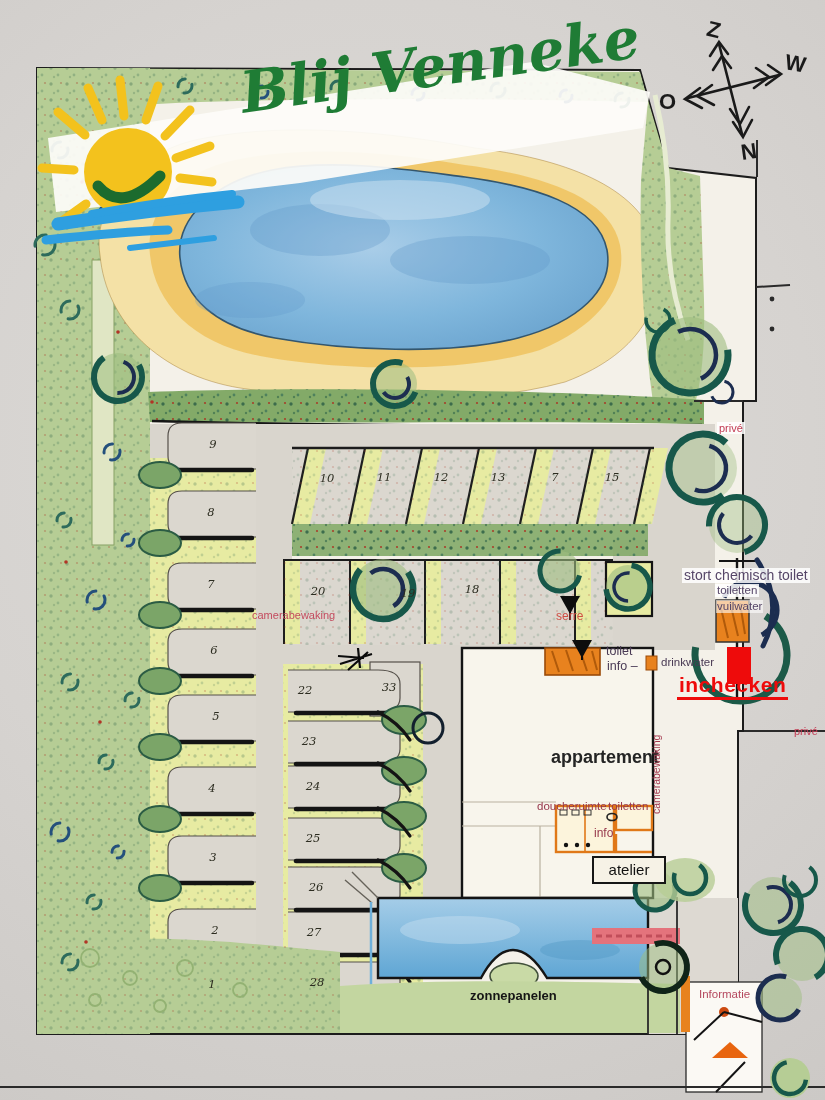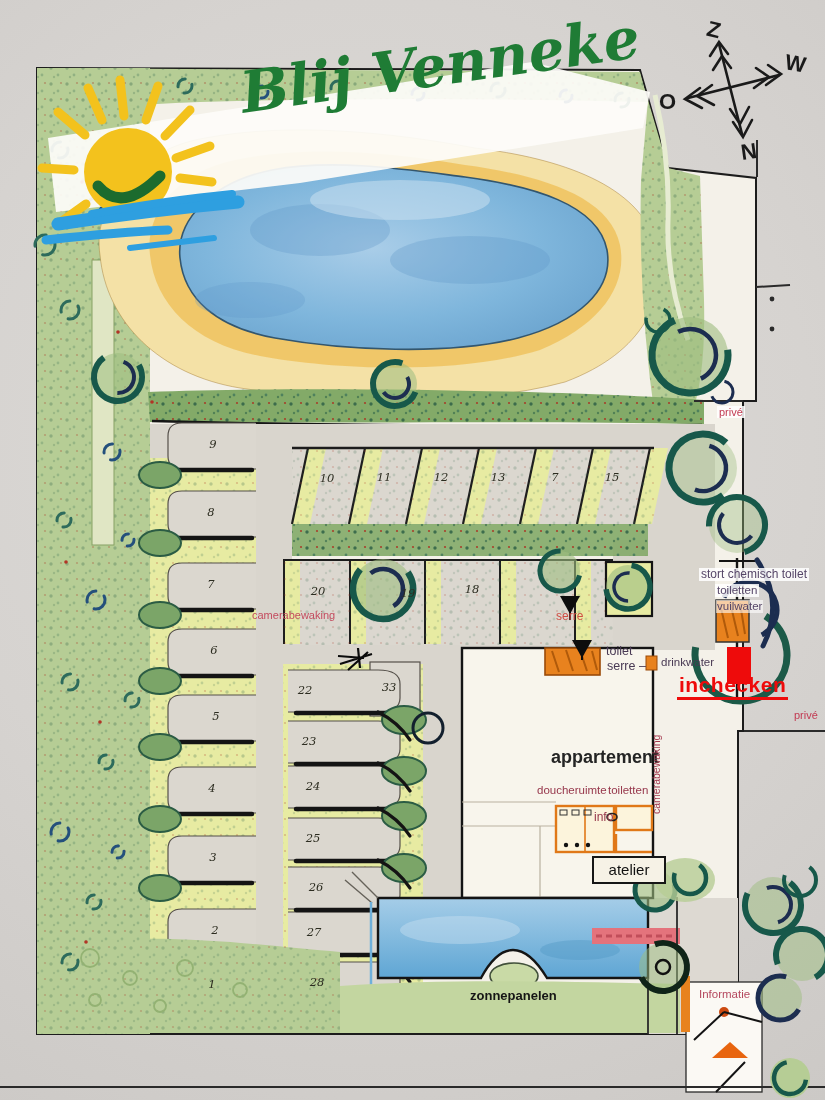--- a/index.html
+++ b/index.html
@@ -9,23 +9,23 @@
   #scene{position:absolute;left:0;top:0;z-index:1;}
   #labels{position:absolute;left:0;top:0;width:825px;height:1100px;z-index:2;}
   .lbl{position:absolute;white-space:nowrap;line-height:1.1;}
   .num{position:absolute;font-family:"DejaVu Serif",serif;font-style:italic;font-size:11.5px;
        color:#2c2c20;transform:translate(-50%,-50%);white-space:nowrap;}
   .t-title{left:222px;top:34px;width:436px;text-align:center;
      font-family:"DejaVu Serif",serif;font-style:italic;font-weight:bold;font-size:57px;
      color:#1f7c35;transform:rotate(-8deg);}
   .compass-letter{font-weight:bold;font-size:22px;color:#1a1a1a;}
   .plate{background:rgba(255,255,255,.85);padding:0 2px;}
-  .redlbl{color:#c23a52;}
+  .redlbl{color:#c23a52;margin-top:16px;}
   .plumlbl{color:#564668;}
-  .maroonlbl{color:#96364b;}
+  .maroonlbl{color:#96364b;margin-top:16px;}
   .t-inchecken{left:677px;top:673px;font-weight:bold;font-size:21px;color:#ee0b0b;
      border-bottom:3px solid #ee0b0b;padding:0 2px 1px;letter-spacing:.5px;}
   .t-atelier{left:592px;top:856px;width:70px;height:24px;background:#f6f2e6;
      border:2px solid #161616;display:flex;align-items:center;justify-content:center;
      font-size:15px;color:#111;}
 </style>
 </head>
 <body>
 
 <div id="stage">
@@ -426,28 +426,28 @@
   <div class="lbl t-title">Blij Venneke</div>
 
   <div class="lbl compass-letter" style="left:707px;top:18px;transform:rotate(14deg)">Z</div>
   <div class="lbl compass-letter" style="left:785px;top:52px;transform:rotate(10deg)">W</div>
   <div class="lbl compass-letter" style="left:659px;top:90px">O</div>
   <div class="lbl compass-letter" style="left:741px;top:140px;transform:rotate(-8deg)">N</div>
 
   <div class="lbl redlbl plate" style="left:717px;top:406px;font-size:11px">privé</div>
   <div class="lbl redlbl" style="left:794px;top:709px;font-size:11px">privé</div>
 
-  <div class="lbl plumlbl plate" style="left:699px;top:568px;font-size:12px">stort chemisch toilet</div>
+  <div class="lbl plumlbl plate" style="left:682px;top:568px;font-size:14px">stort chemisch toilet</div>
   <div class="lbl plumlbl plate" style="left:715px;top:584px;font-size:11.5px">toiletten</div>
   <div class="lbl plumlbl" style="left:716px;top:600px;font-size:11.5px;background:rgba(255,255,255,.6);padding:0 1px">vuilwater</div>
   <div class="lbl t-inchecken">inchecken</div>
 
   <div class="lbl" style="left:556px;top:610px;font-size:12px;color:#cf4d43">serre</div>
   <div class="lbl plumlbl" style="left:606px;top:645px;font-size:12.5px;color:#493a54">toilet</div>
-  <div class="lbl plumlbl" style="left:607px;top:660px;font-size:12.5px;color:#493a54">serre –</div>
+  <div class="lbl plumlbl" style="left:607px;top:660px;font-size:12.5px;color:#493a54">info –</div>
   <div class="lbl plumlbl" style="left:661px;top:656px;font-size:11.5px;color:#493a54">drinkwater</div>
 
   <div class="lbl" style="left:551px;top:748px;font-size:18px;font-weight:bold;color:#242424">appartement</div>
   <div class="lbl maroonlbl" style="left:537px;top:784px;font-size:11.5px">doucheruimte</div>
   <div class="lbl maroonlbl" style="left:608px;top:784px;font-size:11.5px">toiletten</div>
   <div class="lbl maroonlbl" style="left:594px;top:811px;font-size:12px">info</div>
 
   <div class="lbl" style="left:252px;top:609px;font-size:11px;color:#c44b5e">camerabewaking</div>
   <div class="lbl" style="left:651px;top:814px;font-size:10.5px;color:#a43a50;transform:rotate(-90deg);transform-origin:0 0">camerabewaking</div>
 

